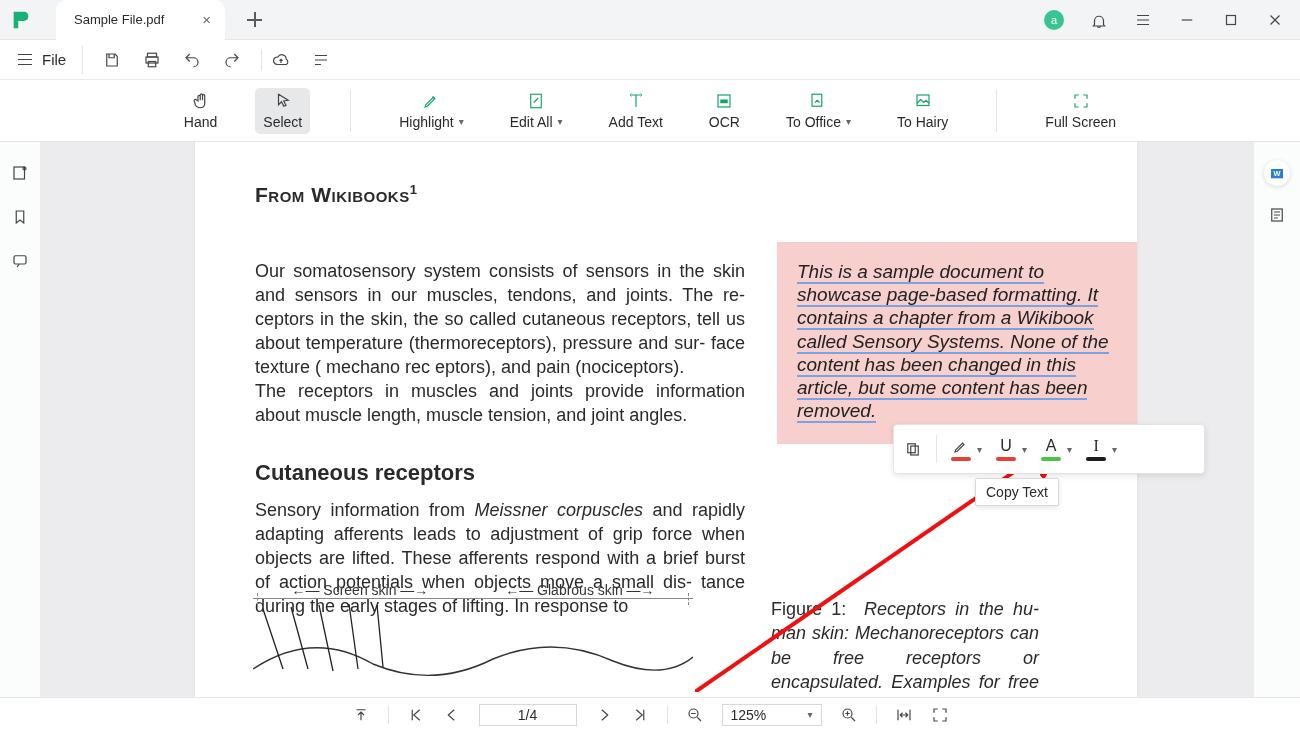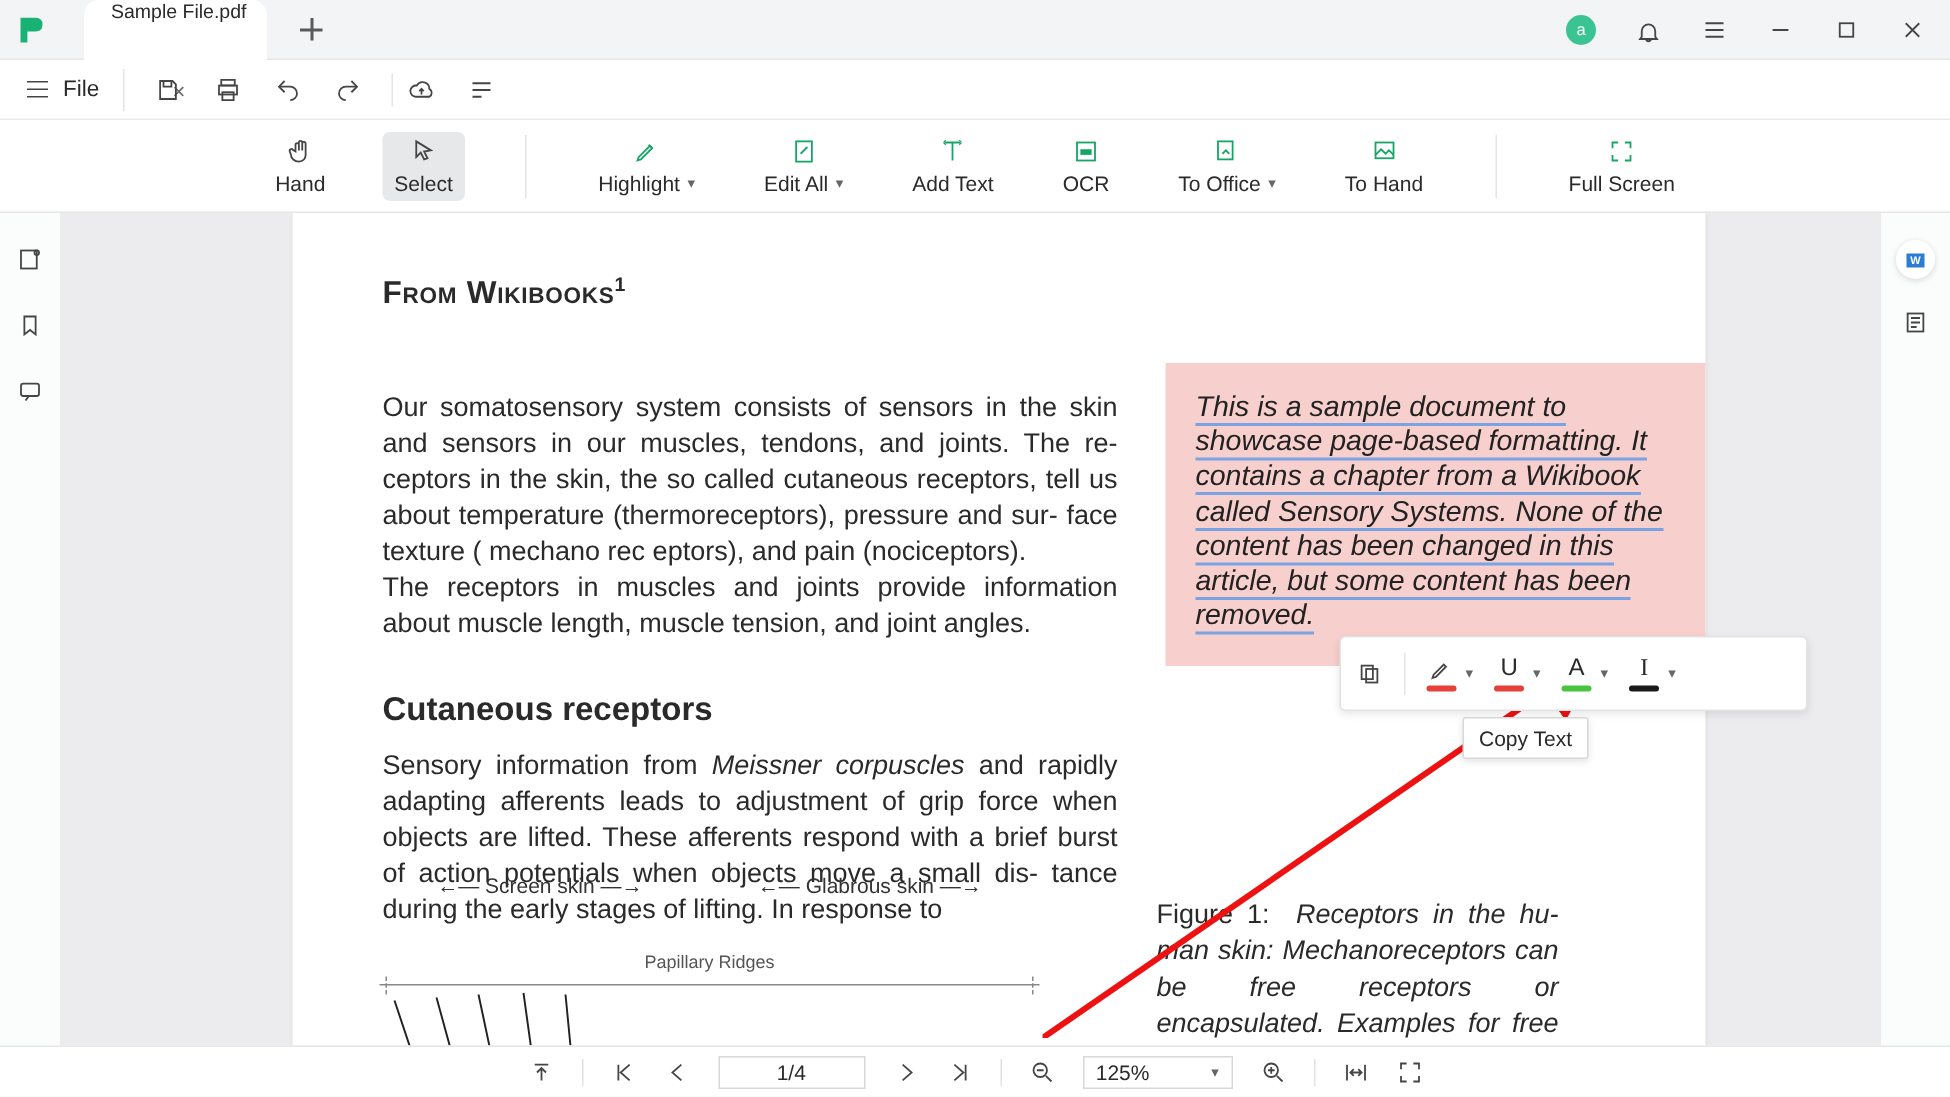--- a/index.html
+++ b/index.html
@@ -1,21 +1,21 @@
 <!DOCTYPE html>
 <html><head>
 <meta charset="utf-8">
 <style>
   * { box-sizing: border-box; margin: 0; padding: 0; font-family: "Segoe UI", Arial, sans-serif; }
   html, body { width: 1300px; height: 731px; overflow: hidden; background: #f3f4f5; color: #2a2a2a; }
 
   
   .titlebar { height: 40px; display: flex; align-items: center; background: #f3f4f5; border-bottom: 1px solid #e6e6e6; }
   .logo { width: 22px; height: 22px; margin: 0 24px 0 10px; }
-  .tab { height: 40px; display: flex; align-items: center; padding: 0 14px 0 18px; background: #fff; border-radius: 10px 10px 0 0; font-size: 13px; gap: 38px; flex-direction: column; }
+  .tab { height: 40px; display: flex; align-items: center; padding: 0 14px 0 18px; background: #fff; border-radius: 10px 10px 0 0; font-size: 13px; gap: 38px; }
   .tab-close { font-size: 15px; color: #6b6b6b; cursor: pointer; }
   .tab-plus { width: 15px; height: 15px; margin-left: 22px; position: relative; cursor: pointer; }
   .tab-plus::before, .tab-plus::after { content: ""; position: absolute; background: #5a5a5a; }
   .tab-plus::before { left: 0; top: 7px; width: 15px; height: 1.6px; }
   .tab-plus::after  { left: 7px; top: 0; width: 1.6px; height: 15px; }
   .titlebar .spacer { flex: 1; }
   .titlebar .right { display: flex; align-items: center; gap: 26px; padding-right: 16px; }
   .avatar { width: 20px; height: 20px; border-radius: 50%; background: #3bc493; color: #fff; display: flex; align-items: center; justify-content: center; font-size: 11px; }
   .win-btn svg, .titlebar .right svg { display: block; }
 
@@ -222,21 +222,21 @@
       <span class="lbl">
           <span>To Office</span>
           <span class="chev">▾</span>
         </span>
     </div>
     <div class="rib-btn">
       <svg class="icon" viewBox="0 0 24 24" style="stroke:#17a566">
           <rect x="4" y="4" width="16" height="14"></rect>
           <path d="M4 15l5-5 4 4 3-3 4 4"></path>
         </svg>
-      <span class="lbl">To Hand</span>
+      <span class="lbl">To Hairy</span>
     </div>
     <div class="vsep"></div>
     <div class="rib-btn">
       <svg class="icon" viewBox="0 0 24 24" style="stroke:#17a566">
           <path d="M4 9V4h5M20 9V4h-5M4 15v5h5M20 15v5h-5"></path>
         </svg>
       <span class="lbl">Full Screen</span>
     </div>
   </div>
 </div>
@@ -323,21 +323,20 @@
 
       <div class="caption">
         <span class="lbl">Figure 1:</span>&nbsp;&nbsp;<em>Receptors in the hu- man skin: Mechanoreceptors can be free receptors or encapsulated. Examples for free receptors are</em>
       </div>
 
       <div class="diagram">
         <div class="lbls">
           <span>←— <span>Screen skin</span> —→</span>
           <span>←— <span>Glabrous skin</span> —→</span>
         </div>
-        <div class="ridges">Papillary Ridges</div>
         <div class="diagram-skin">
           <svg viewBox="0 0 440 90" width="440" height="90">
             <path d="M0 70 Q60 30 120 65 Q180 90 240 60 Q300 35 360 62 Q410 82 440 58" fill="none" stroke="#333" stroke-width="1.4"></path>
             <path d="M30 70 L10 10 M55 70 L38 8 M80 72 L66 6 M105 70 L96 5 M130 68 L124 6" stroke="#222" stroke-width="1.3" fill="none"></path>
           </svg>
         </div>
       </div>
     </div>
   </div>
 

